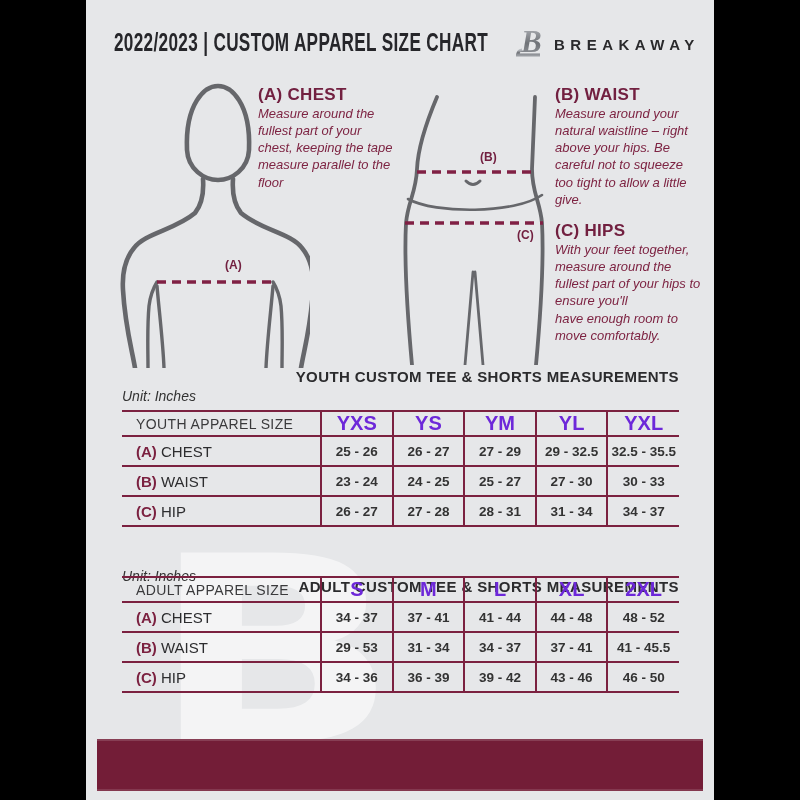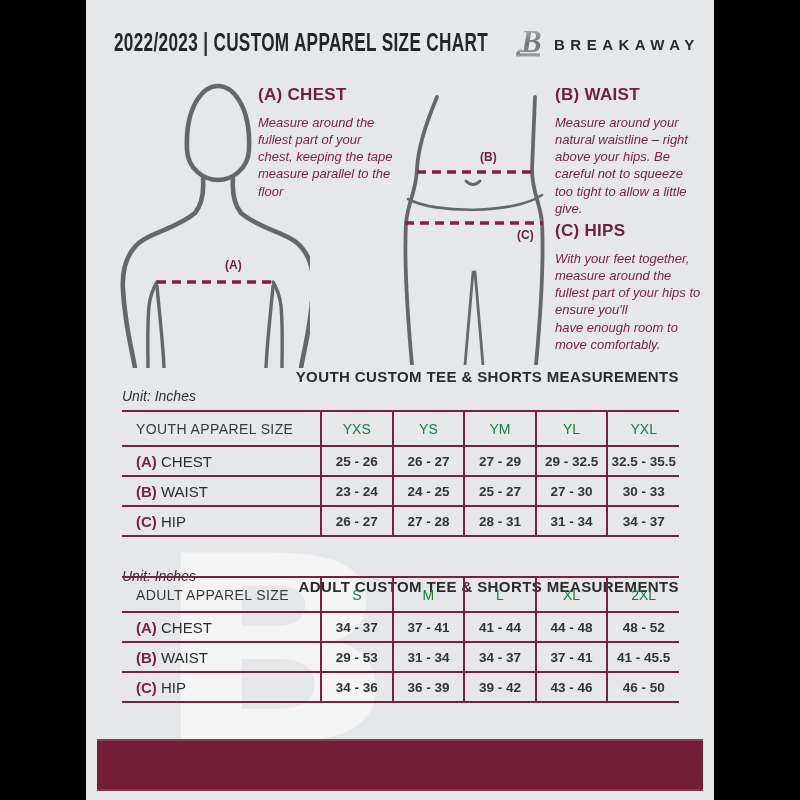--- a/index.html
+++ b/index.html
@@ -12,44 +12,44 @@
   .hdr-title{left:28px;top:27px;font-size:26px;font-weight:bold;color:#26262a;
              letter-spacing:.5px;transform:scaleX(.66);transform-origin:left top;
              white-space:nowrap;}
   .brand{left:468px;top:36px;font-size:15px;font-weight:bold;color:#2a2a2c;
          letter-spacing:5.5px;white-space:nowrap;}
   .logo{left:424px;top:22px;width:40px;height:40px;}
 
   
   .guide-head{font-size:17px;font-weight:bold;color:#722040;letter-spacing:.3px;}
   .guide-body{font-size:13px;font-style:italic;color:#7d2342;line-height:1.32;
-              margin-top:9px;white-space:pre-line;}
+              margin-top:0;white-space:pre-line;}
   .blockA{left:172px;top:85px;width:140px;}
   .blockB{left:469px;top:85px;width:145px;}
   .blockC{left:469px;top:221px;width:152px;}
 
   .measure-label{font-size:12px;font-weight:bold;color:#722040;}
 
   
   .tbl-title{left:36px;width:557px;text-align:right;font-size:15px;font-weight:bold;
              color:#2b2b2d;letter-spacing:.4px;}
   .tbl-unit{left:36px;width:557px;text-align:left;font-size:14px;font-style:italic;
             color:#333;}
 
   
   table.size{border-collapse:collapse;table-layout:fixed;width:557px;
              border-top:2px solid #7b2140;border-bottom:2px solid #7b2140;}
   table.size tr{border-bottom:2px solid #7b2140;}
   table.size td{border-left:2px solid #7b2140;text-align:center;vertical-align:middle;
                 padding:0;}
   table.size td:first-child{border-left:none;text-align:left;padding-left:14px;width:184px;}
-  table.size tr.hrow{height:35px;}
+  table.size tr.hrow{height:24px;}
   table.size tr.drow{height:30px;}
   .first-header{font-size:14px;color:#3a3a3c;letter-spacing:.4px;font-weight:normal;}
-  .col-header{font-size:14px;font-weight:normal;color:#15803d;}
+  .col-header{font-size:20px;font-weight:bold;color:#6d28d9;}
   .row-label{font-size:15px;color:#2d2d2f;}
   .row-prefix{font-weight:bold;color:#7b2140;}
   .cell-value{font-size:13.5px;font-weight:600;color:#333;}
 
   
   .watermark{left:65px;top:548px;font-size:260px;line-height:.8;font-weight:bold;
              font-family:"DejaVu Sans",sans-serif;color:rgba(255,255,255,.55);
              transform:scaleX(1.25);transform-origin:left top;z-index:1;}
   .footer-bar{left:11px;top:739px;width:606px;height:52px;background:#731d37;z-index:2;
               box-shadow:inset 0 2px 0 rgba(255,255,255,.15), inset 0 -2px 0 rgba(255,255,255,.12);}

